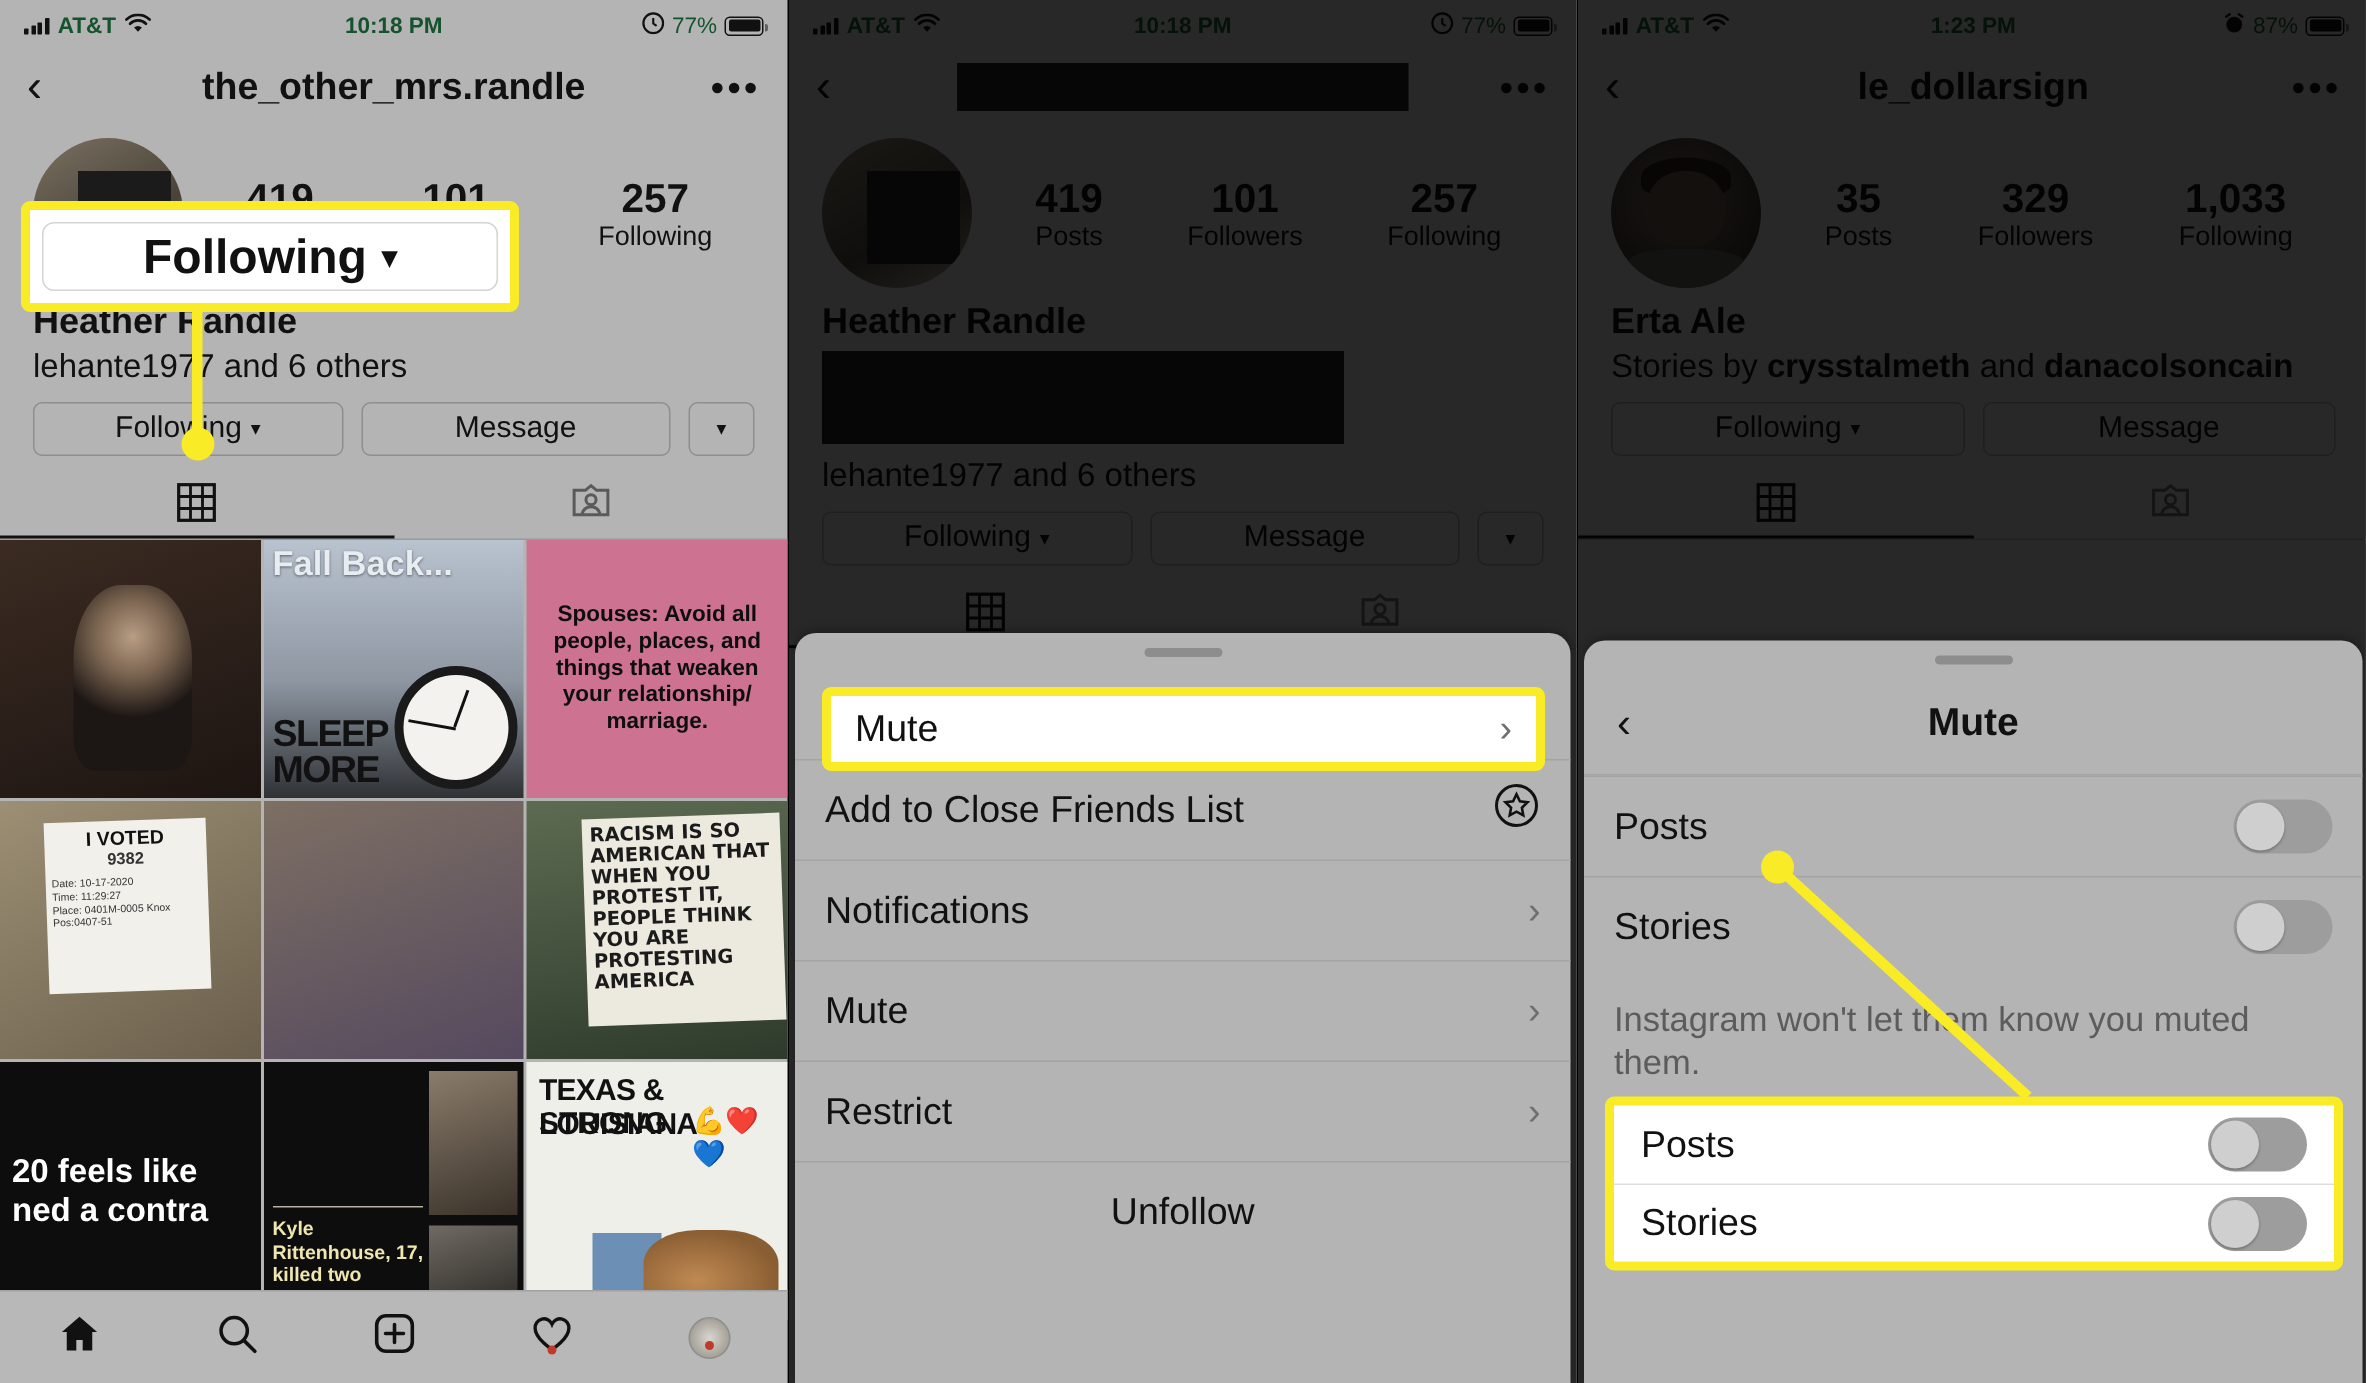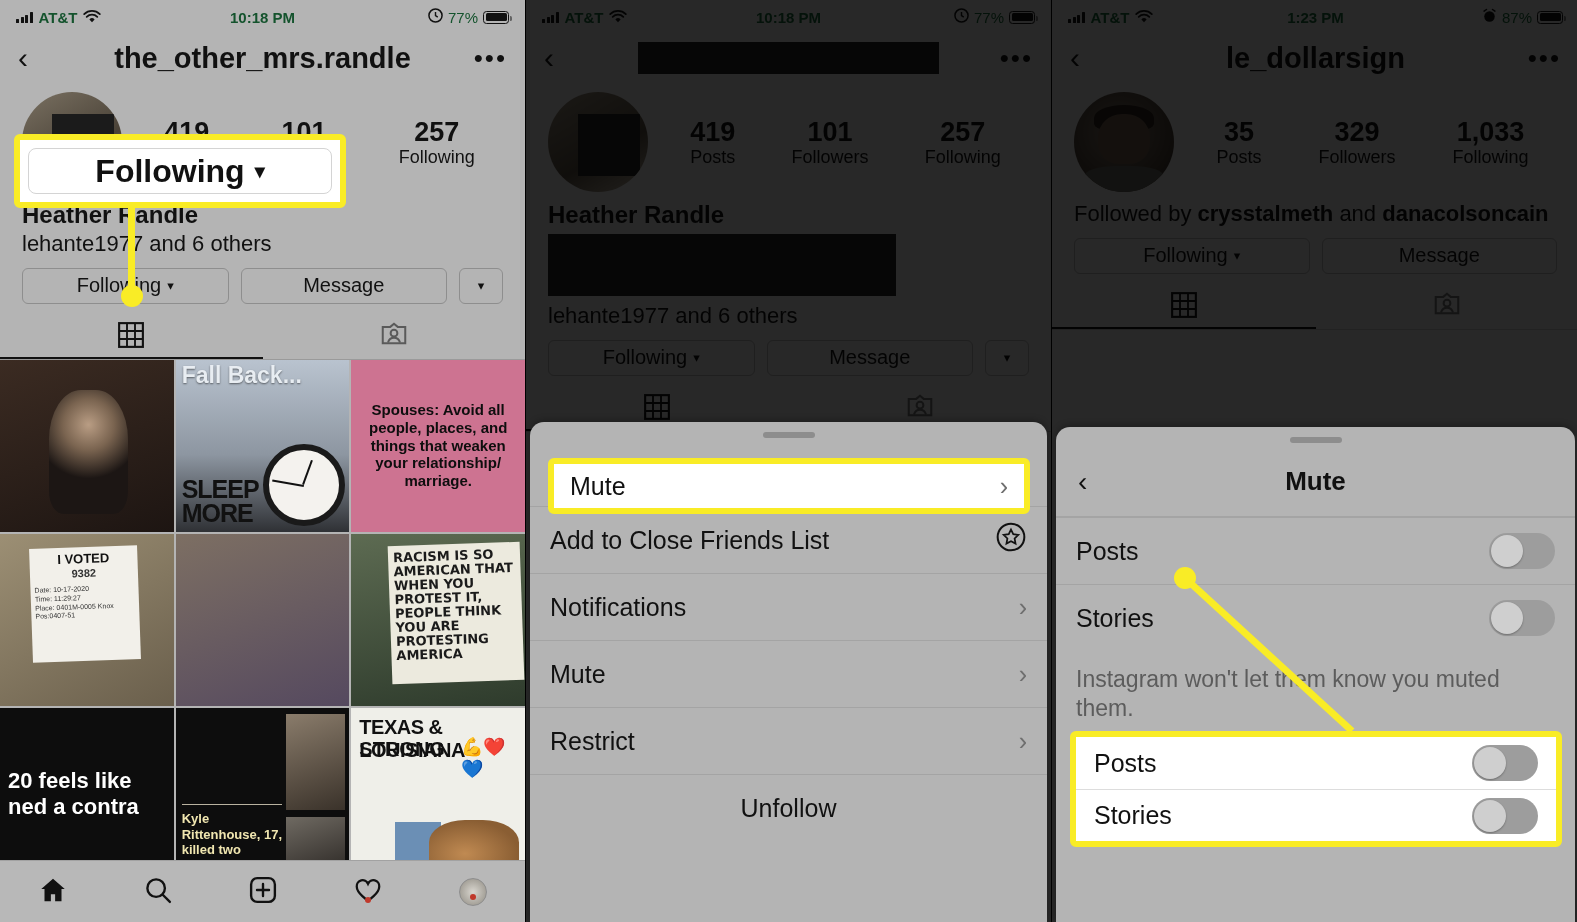--- a/index.html
+++ b/index.html
@@ -60,21 +60,21 @@
   .battery span { display:block; height:100%; background:#111; border-radius:1.5px; }
 
   
   .navrow {
     height: 48px; display: flex; align-items: center;
     padding: 0 18px; position: relative;
   }
   .nav-back { font-size: 30px; line-height: 1; color: #111; font-weight: 300; }
   .nav-title {
     position: absolute; left: 0; right: 0; text-align: center;
-    font-size: 29px; font-weight: bold; color: #111; pointer-events: none;
+    font-size: 25px; font-weight: bold; color: #111; pointer-events: none;
   }
   .nav-dots { margin-left: auto; font-size: 26px; letter-spacing: 2px; color: #111; line-height: .4; }
 
   .redact { background: #1b1b1b; display: inline-block; }
 
   .prof-row { display: flex; align-items: center; padding: 10px 22px 0; }
   .avatar {
     width: 100px; height: 100px; border-radius: 50%;
     background: #6c6456; overflow: hidden; position: relative; flex: 0 0 auto;
   }
@@ -644,22 +644,23 @@
           <div class="lbl">Followers</div>
         </div>
         <div class="stat">
           <div class="num">1,033</div>
           <div class="lbl">Following</div>
         </div>
       </div>
     </div>
 
     <div class="bio">
+      <div class="name">Erta Ale</div>
       <div class="sub">
-        <span>Followed by </span><b>crysstalmeth</b><span> and </span><b>danacolsoncain</b>
+        <span>Stories by </span><b>crysstalmeth</b><span> and </span><b>danacolsoncain</b>
       </div>
     </div>
 
     <div class="actions">
       <div class="btn">
         <span>Following</span>
         <span class="chev-d">▾</span>
       </div>
       <div class="btn">
         <span>Message</span>

